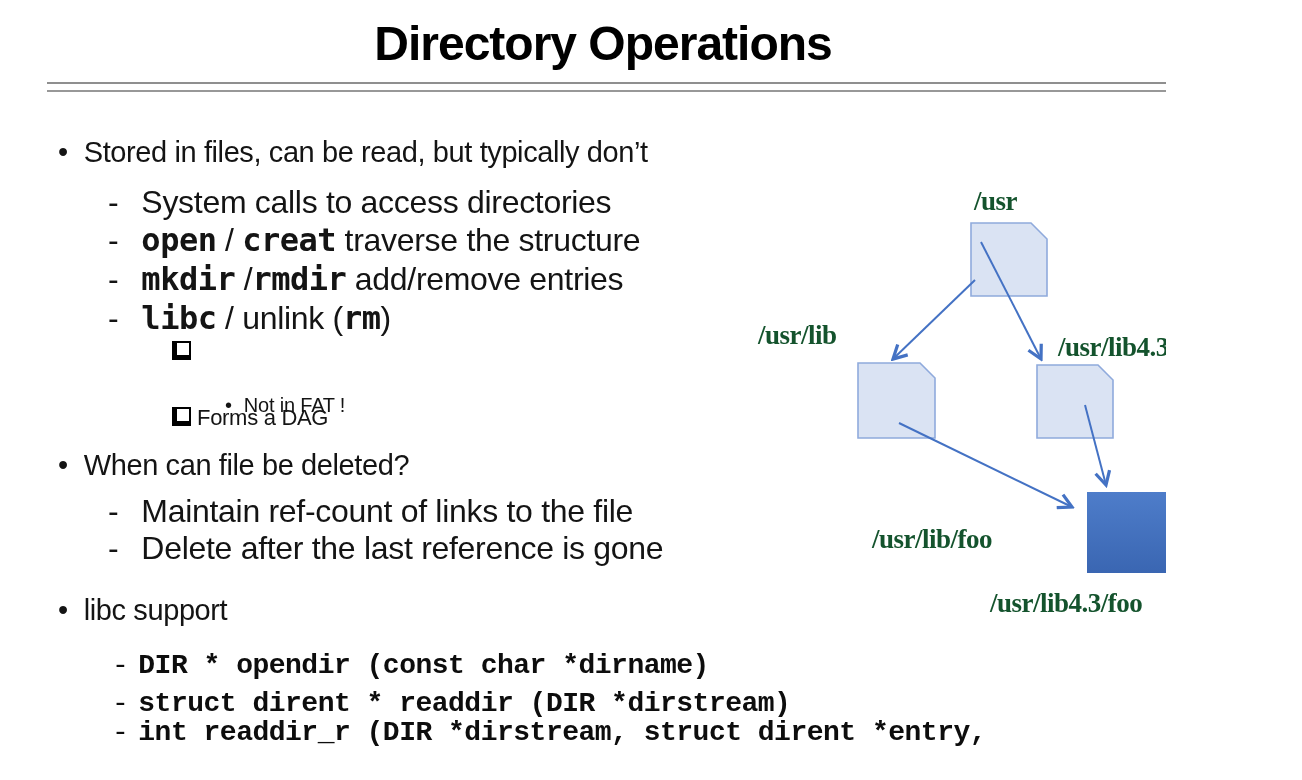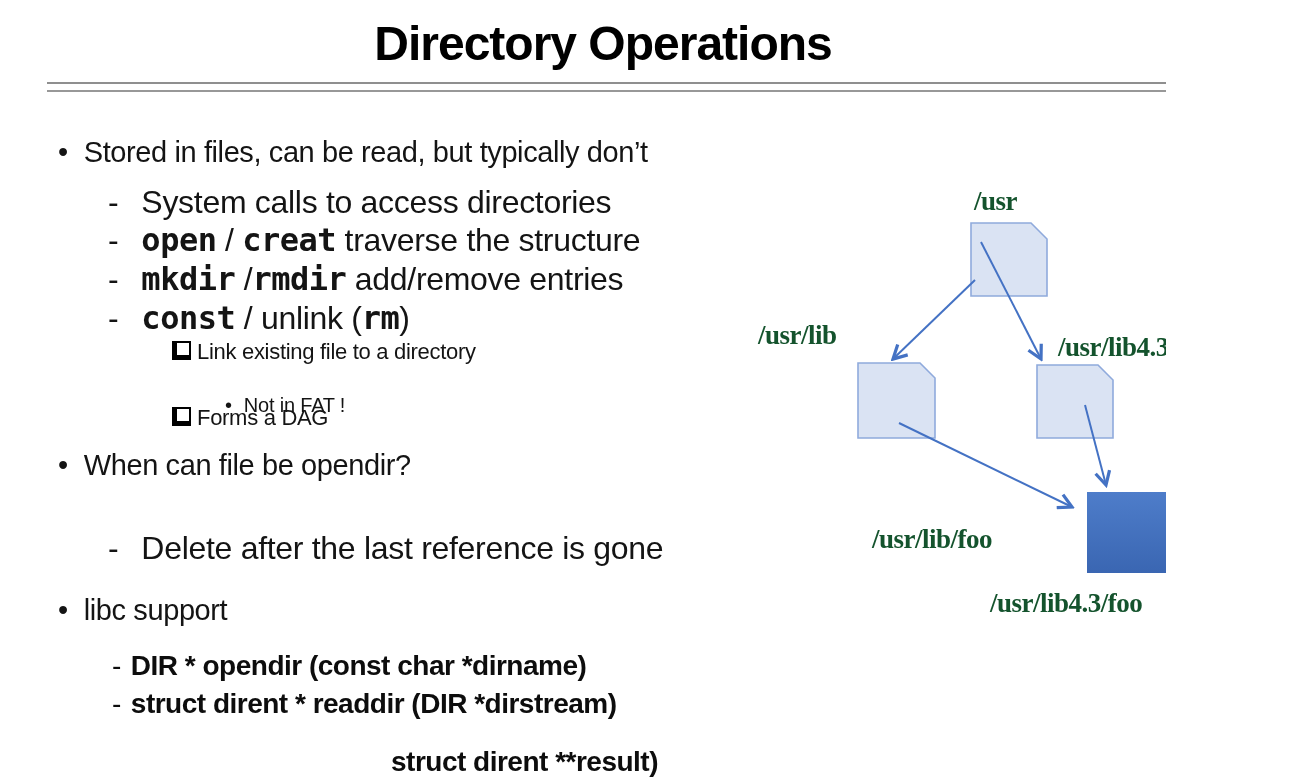--- a/index.html
+++ b/index.html
@@ -18,21 +18,21 @@
   .rule.r2{top:90px; background:#989898;}
   
   .lvl1{font-size:29px; letter-spacing:-0.4px;}
   .lvl2{font-size:32px; letter-spacing:-0.3px;}
   .lvl3{font-size:22px; letter-spacing:-0.3px;}
   .lvl4{font-size:20px; letter-spacing:-0.2px;margin-top:20px;}
   .bu{display:inline-block; margin-right:16px;}
   .bu4{display:inline-block; margin-right:12px;}
   .da{display:inline-block; margin-right:23px;}
   .mo{font-family:"DejaVu Sans Mono",monospace; font-weight:bold; letter-spacing:-0.5px;}
-  .code{font-family:Liberation Sans, sans-serif; font-weight:bold; font-size:28px; letter-spacing:-0.5px; color:#0d0d0d;}
+  .code{font-family:Liberation Mono, monospace; font-weight:bold; font-size:28px; letter-spacing:-0.5px; color:#0d0d0d;}
   .da2{display:inline-block; margin-right:10px; font-weight:normal;}
   .chk{
     display:inline-block; width:12px; height:12px; vertical-align:-1px;
     border:2px solid #000; border-left-width:5px; border-bottom-width:5px;
     margin-right:6px;
   }
   
   .dlab{font-family:Liberation Serif, serif; font-weight:bold; font-size:27px; letter-spacing:-0.5px; color:#14532d;}
   svg.overlay{position:absolute; left:0; top:0; pointer-events:none;}
 </style>
@@ -46,41 +46,42 @@
   <div class="rule r2"></div>
 
   <div class="abs lvl1" style="left:58px;top:136px"><span class="bu">•</span><span>Stored in files, can be read, but typically don’t</span></div>
 
   <div class="abs lvl2" style="left:108px;top:184px"><span class="da">-</span><span>System calls to access directories</span></div>
 
   <div class="abs lvl2" style="left:108px;top:221px"><span class="da">-</span><span class="mo">open</span><span> / </span><span class="mo">creat</span><span> traverse the structure</span></div>
 
   <div class="abs lvl2" style="left:108px;top:260px"><span class="da">-</span><span class="mo">mkdir</span><span> /</span><span class="mo">rmdir</span><span> add/remove entries</span></div>
 
-  <div class="abs lvl2" style="left:108px;top:299px"><span class="da">-</span><span class="mo">const</span><span> / unlink (</span><span class="mo">rm</span><span>)</span></div>
+  <div class="abs lvl2" style="left:108px;top:299px"><span class="da">-</span><span class="mo">libc</span><span> / unlink (</span><span class="mo">rm</span><span>)</span></div>
 
-  <div class="abs lvl3" style="left:172px;top:339px"><span class="chk"></span><span>Link existing file to a directory</span></div>
+  <div class="abs lvl3" style="left:172px;top:339px"><span class="chk"></span></div>
 
   <div class="abs lvl4" style="left:225px;top:374px"><span class="bu4">•</span><span>Not in FAT !</span></div>
 
   <div class="abs lvl3" style="left:172px;top:405px"><span class="chk"></span><span>Forms a DAG</span></div>
 
-  <div class="abs lvl1" style="left:58px;top:449px"><span class="bu">•</span><span>When can file be opendir?</span></div>
+  <div class="abs lvl1" style="left:58px;top:449px"><span class="bu">•</span><span>When can file be deleted?</span></div>
 
+  <div class="abs lvl2" style="left:108px;top:493px"><span class="da">-</span><span>Maintain ref-count of links to the file</span></div>
 
   <div class="abs lvl1" style="left:58px;top:594px"><span class="bu">•</span><span>libc support</span></div>
 
   <div class="abs lvl2" style="left:108px;top:530px"><span class="da">-</span><span>Delete after the last reference is gone</span></div>
 
   <div class="abs code" style="left:112px;top:650px"><span class="da2">-</span><span>DIR * opendir (const char *dirname)</span></div>
 
   <div class="abs code" style="left:112px;top:688px"><span class="da2">-</span><span>struct dirent * readdir (DIR *dirstream)</span></div>
 
+  <div class="abs code" style="left:112px;top:717px"><span class="da2">-</span><span>int readdir_r (DIR *dirstream, struct dirent *entry,</span></div>
 
-  <div class="abs code" style="left:391px;top:746px"><span>struct dirent **result)</span></div>
 
   <svg class="overlay" width="1302" height="780" viewBox="0 0 1302 780">
     <defs>
       <linearGradient id="fileGrad" x1="0" y1="0" x2="0" y2="1">
         <stop offset="0" stop-color="#4e7dca"></stop>
         <stop offset="1" stop-color="#3a66b2"></stop>
       </linearGradient>
       <marker id="ah" viewBox="0 0 10 10" refX="8.5" refY="5" markerWidth="9" markerHeight="9" orient="auto">
         <path d="M1,1 L8.5,5 L1,9" fill="none" stroke-width="1.8" stroke="#4472c4"></path>
       </marker>

